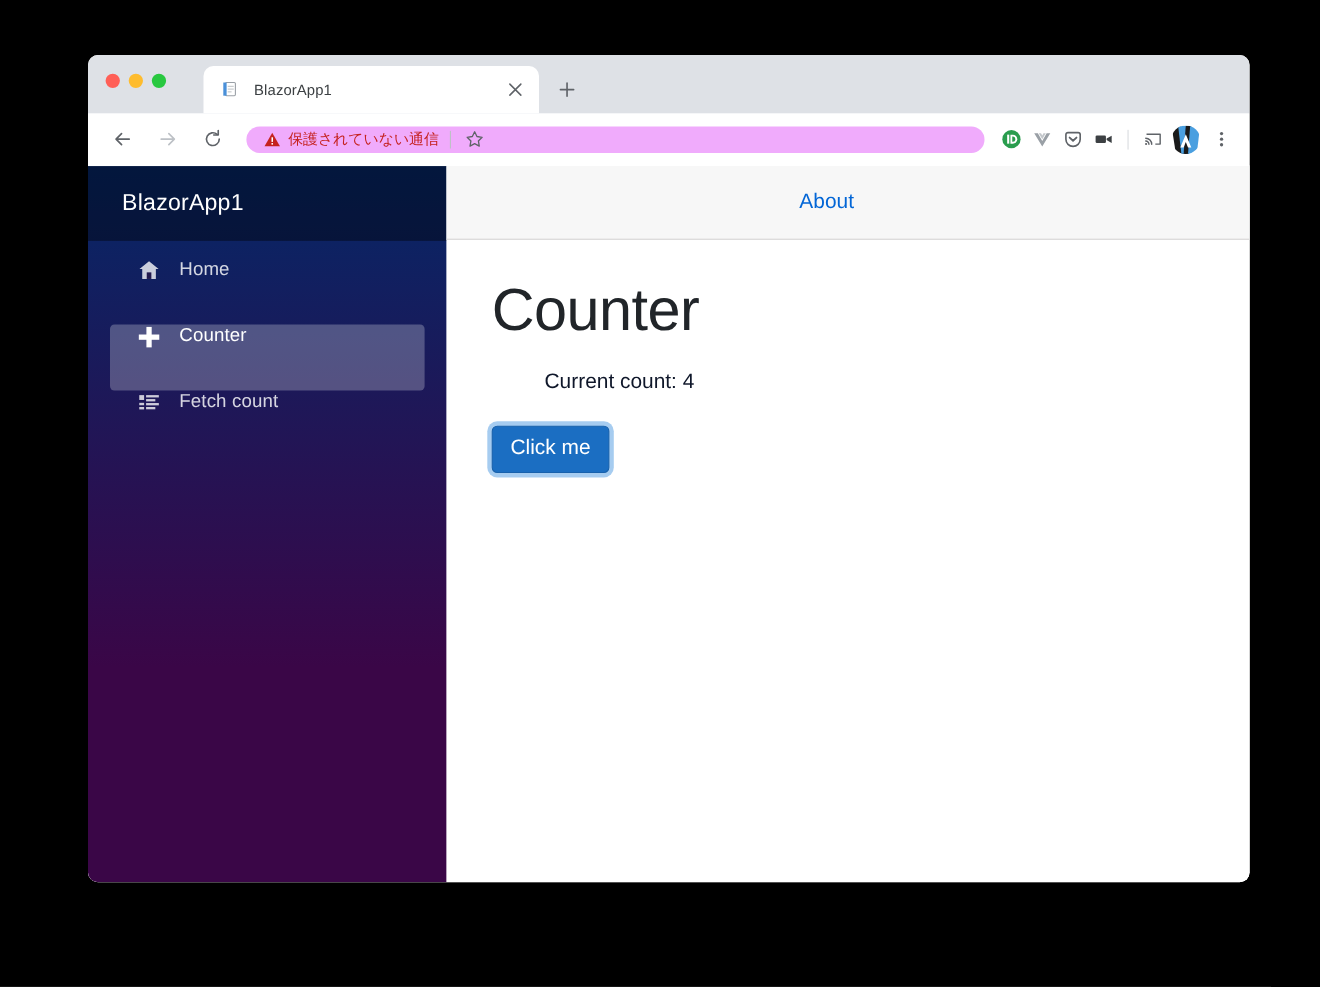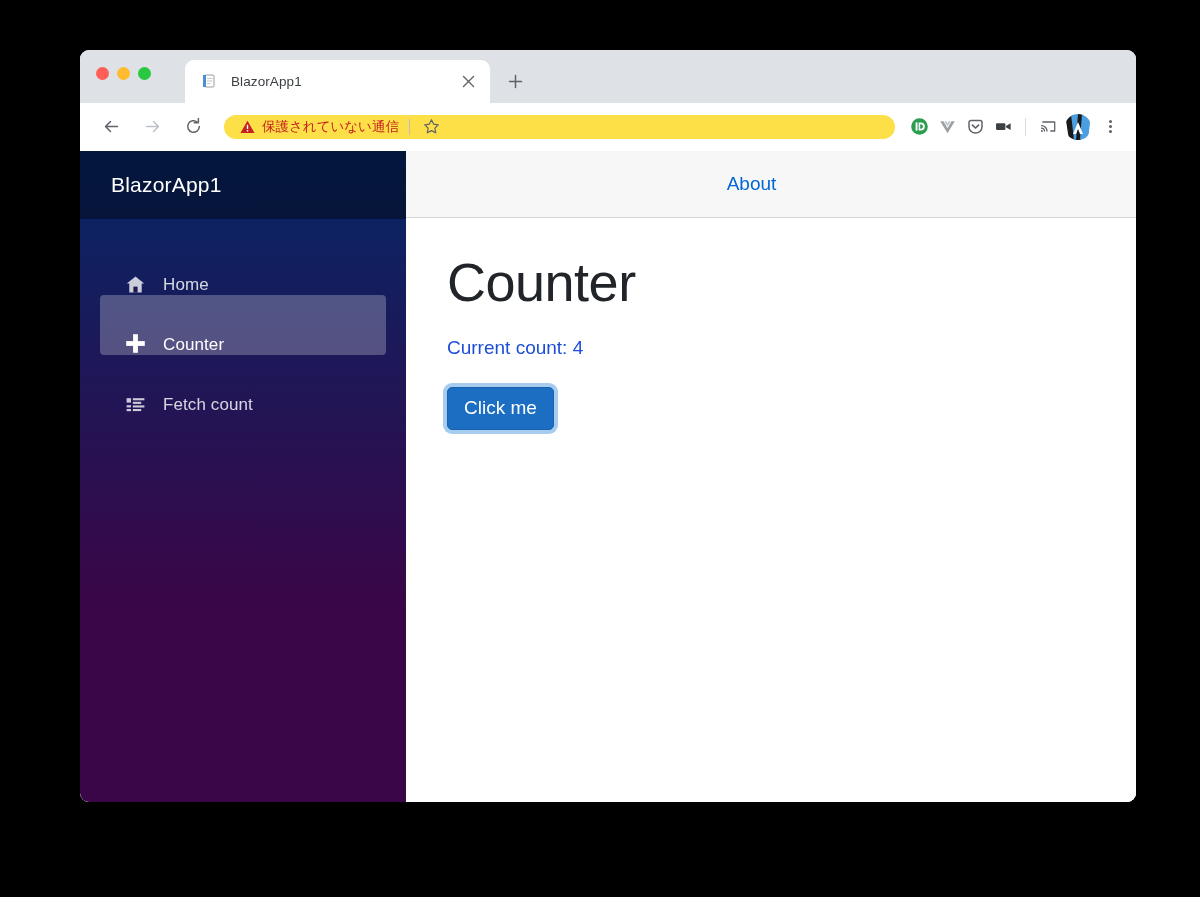--- a/index.html
+++ b/index.html
@@ -105,21 +105,21 @@
     display: flex; align-items: center; justify-content: center;
     color: #5f6368;
     flex: 0 0 auto;
     margin-right: 11px;
   }
   .nav-btn.disabled { color: #bdc1c6; }
 
   #omnibox {
     flex: 1 1 auto;
     height: 24px;
-    background: #fde047;
+    background: #f0abfc;
     border-radius: 15px;
     display: flex;
     align-items: center;
     padding: 0 8px 0 16px;
     margin-left: 5px;
     min-width: 0;
     text-align: center;
   }
 
   #security-warning {
@@ -229,21 +229,21 @@
   }
 
   #app-nav {
     padding-top: 16px;
   }
 
   .nav-item {
     height: 60px;
     margin: 0 20px;
     display: flex;
-    align-items: flex-end;
+    align-items: flex-start;
     padding-left: 22px;
     border-radius: 4px;
   }
   .nav-item.active {
     background: rgba(255,255,255,0.25);
   }
   .nav-item-icon {
     width: 26px;
     flex: 0 0 26px;
     display: flex;
@@ -294,21 +294,22 @@
     font-size: 54px;
     font-weight: 400;
     color: #212529;
     line-height: 1.05;
     letter-spacing: -.5px;
   }
 
   #current-count {
     margin-top: 26px;
     font-size: 19px;
-    color: #1d4ed8;
+    color: #0f172a;
+    margin-left: 48px;
   }
 
   #click-me-button {
     margin-top: 28px;
     background: #1b6ec2;
     border: 1px solid #1861ac;
     color: #ffffff;
     font-size: 19px;
     font-family: "Liberation Sans", sans-serif;
     padding: 9px 16px 10px;

